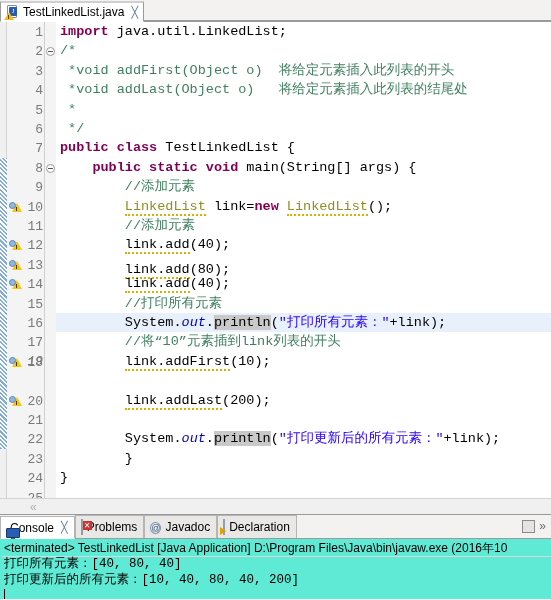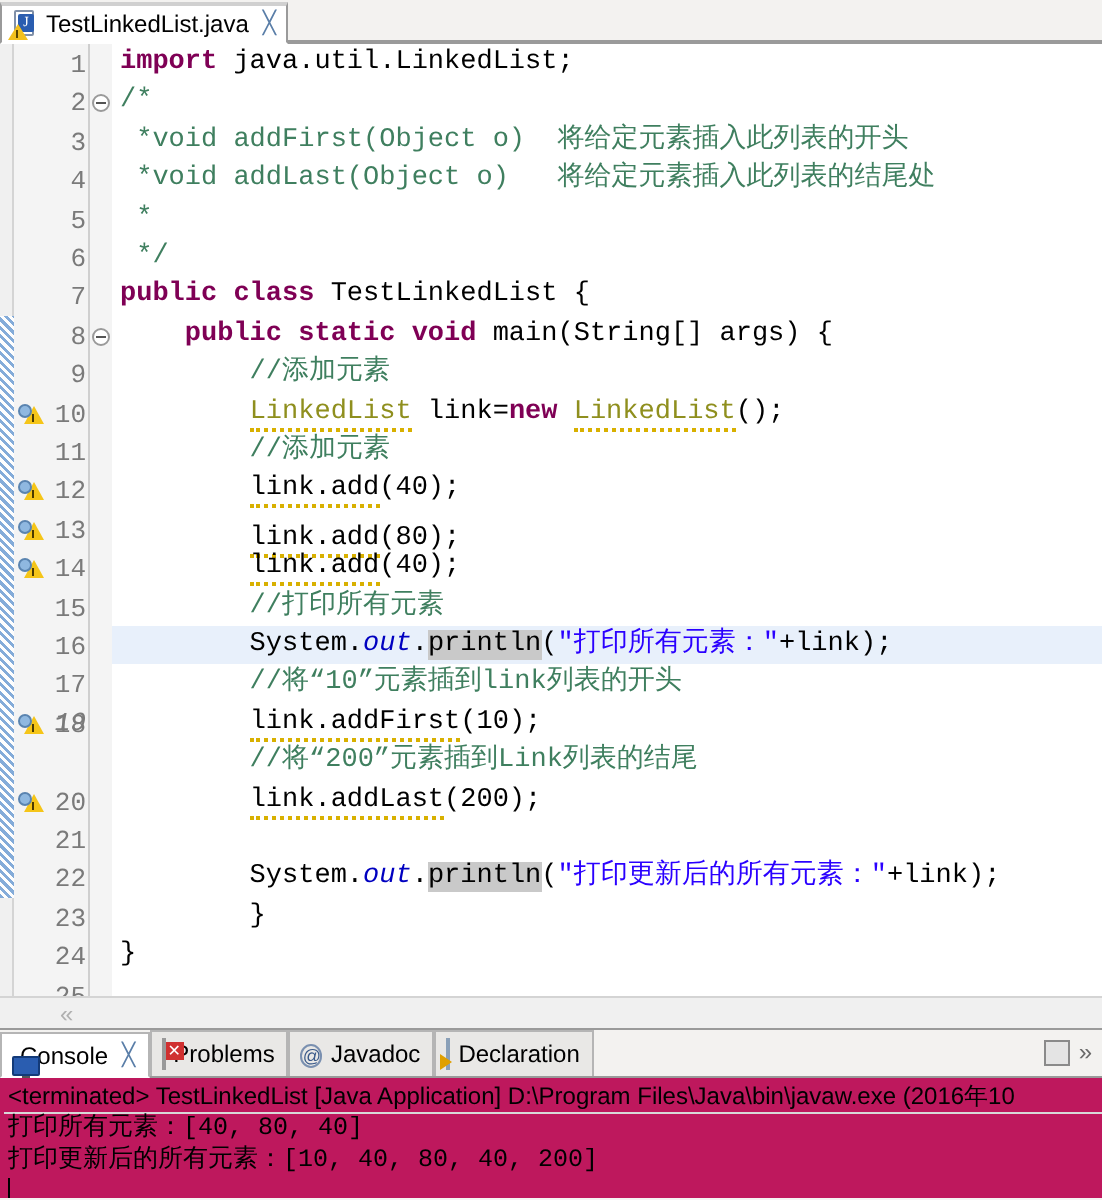--- a/index.html
+++ b/index.html
@@ -273,21 +273,21 @@
   }
   .ic-decl::after {
     content: ""; position: absolute; right: -2px; bottom: -1px;
     width: 0; height: 0;
     border-top: 4px solid transparent;
     border-bottom: 4px solid transparent;
     border-left: 6px solid #e0a000;
   }
 
   .console-area {
-    background: #be185d;
+    background: #5eead4;
     height: 60px;
     overflow: hidden;
     position: relative;
     padding: 1px 0 0 2px;
   }
   .cons-line {
     font-family: "Liberation Mono", monospace;
     font-size: 12.5px;
     line-height: 15.5px;
     color: #000;
@@ -418,21 +418,20 @@
         <div class="cline" style="top: 174.6px;"><span class="plain">        </span><span class="typ squig">LinkedList</span><span class="plain"> link=</span><span class="kw">new</span><span class="plain"> </span><span class="typ squig">LinkedList</span><span class="plain">();</span></div>
         <div class="cline" style="top: 194px;"><span class="cmt">        //添加元素</span></div>
         <div class="cline" style="top: 213.4px;"><span class="plain">        </span><span class="plain squig">link.add</span><span class="plain">(40);</span></div>
         <div class="cline" style="top: 238px;"><span class="plain">        </span><span class="plain squig">link.add</span><span class="plain">(80);</span></div>
         <div class="cline" style="top: 252.2px;"><span class="plain">        </span><span class="plain squig">link.add</span><span class="plain">(40);</span></div>
         <div class="cline" style="top: 271.6px;"><span class="cmt">        //打印所有元素</span></div>
         <div class="current-line" style="top: 291px; height: 19.4px;"></div>
         <div class="cline" style="top: 291px;"><span class="plain">        System.</span><span class="fld">out</span><span class="plain">.</span><span class="plain sel">println</span><span class="plain">(</span><span class="str">"打印所有元素："</span><span class="plain">+link);</span></div>
         <div class="cline" style="top: 310.4px;"><span class="cmt">        //将“10”元素插到link列表的开头</span></div>
         <div class="cline" style="top: 329.8px;"><span class="plain">        </span><span class="plain squig">link.addFirst</span><span class="plain">(10);</span></div>
-        <div class="cline" style="top: 349.2px;"><span class="cmt">        //将“200”元素插到Link列表的结尾</span></div>
         <div class="cline" style="top: 368.6px;"><span class="plain">        </span><span class="plain squig">link.addLast</span><span class="plain">(200);</span></div>
         <div class="cline" style="top: 407.4px;"><span class="plain">        System.</span><span class="fld">out</span><span class="plain">.</span><span class="plain sel">println</span><span class="plain">(</span><span class="str">"打印更新后的所有元素："</span><span class="plain">+link);</span></div>
         <div class="cline" style="top: 426.8px;"><span class="plain">        }</span></div>
         <div class="cline" style="top: 446.2px;"><span class="plain">}</span></div>
         <div class="cline" style="top: 465.6px;"></div>
       </div>
   </div>
 
   <div class="h-scroll">
     <span class="arrow-left">«</span>

